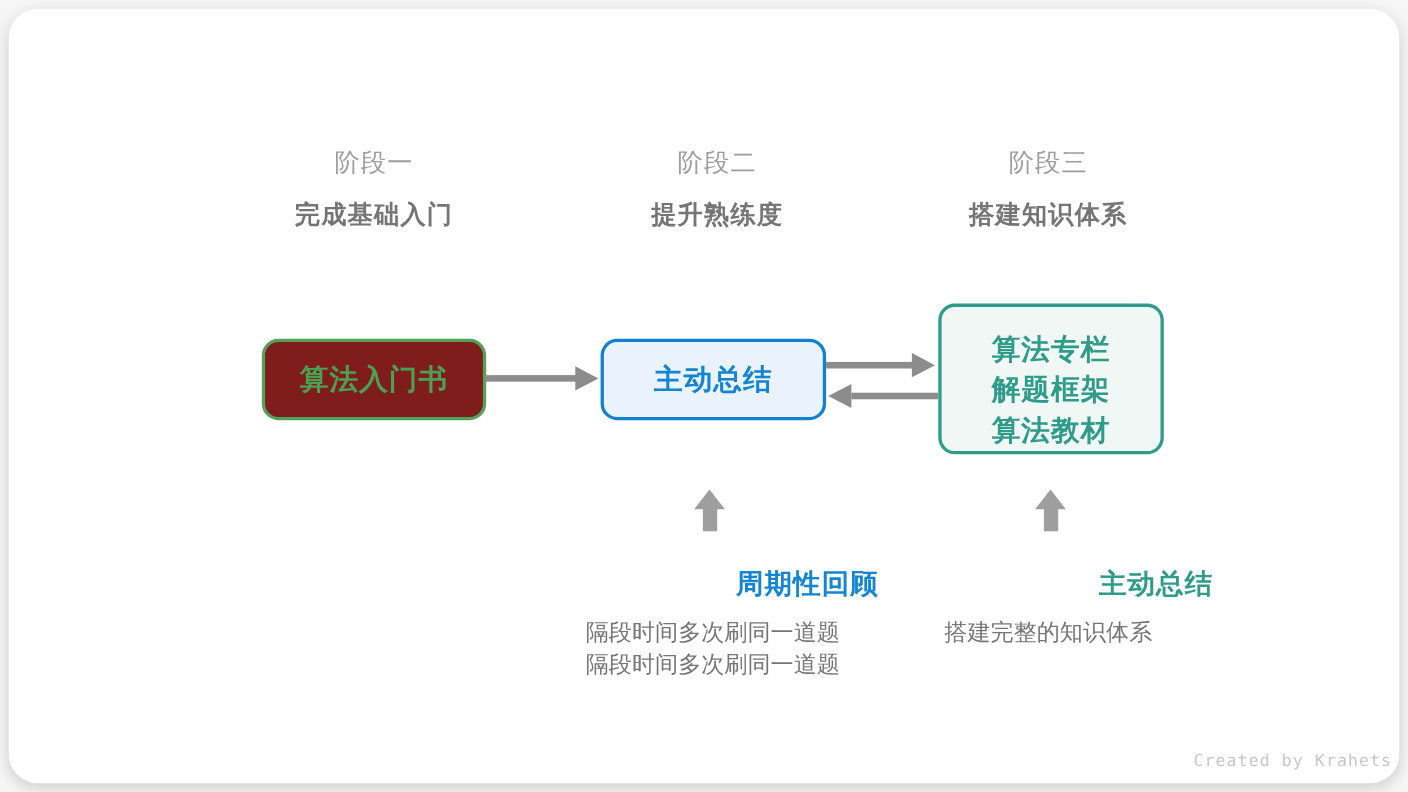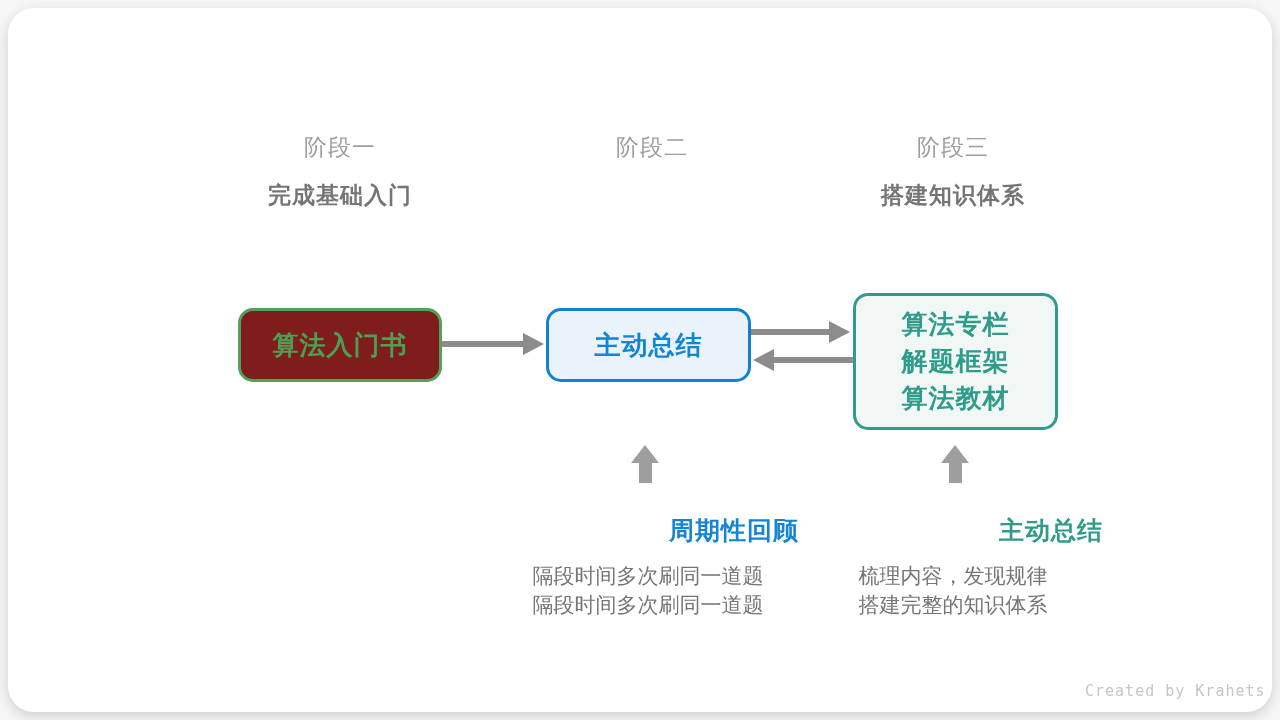--- a/index.html
+++ b/index.html
@@ -118,35 +118,36 @@
 <body>
 
 <div class="card">
 
   <div class="stage-group" style="left:182px;">
     <div class="stage-title">阶段一</div>
     <div class="stage-subtitle">完成基础入门</div>
   </div>
   <div class="stage-group" style="left:494px;">
     <div class="stage-title">阶段二</div>
+    <div class="stage-subtitle">提升熟练度</div>
   </div>
   <div class="stage-group" style="left:795px;">
     <div class="stage-title">阶段三</div>
     <div class="stage-subtitle">搭建知识体系</div>
   </div>
 
   <div class="node node-green" style="left:230px; top:300px; width:204px; height:74px;">
     <div class="node-line">算法入门书</div>
   </div>
 
   <div class="node node-blue" style="left:538px; top:300px; width:205px; height:74px;">
     <div class="node-line">主动总结</div>
   </div>
 
-  <div class="node node-teal" style="left:845px; top:285px; width:205px; height:137px;">
+  <div class="node node-teal" style="left:845px; top:268px; width:205px; height:137px;justify-content:flex-end;">
     <div class="node-line">算法专栏</div>
     <div class="node-line">解题框架</div>
     <div class="node-line">算法教材</div>
   </div>
 
   <div>
     <div class="hline" style="left:433px; top:333px; width:84px;"></div>
     <div class="tri-right" style="left:515px; top:325px;"></div>
   </div>
 
@@ -171,19 +172,18 @@
   </div>
 
   <div class="method-title blue" style="left:491px;">周期性回顾</div>
   <div class="method-desc" style="left:470px;">
     <div>隔段时间多次刷同一道题</div>
     <div>隔段时间多次刷同一道题</div>
   </div>
 
   <div class="method-title teal" style="left:795px;">主动总结</div>
   <div class="method-desc" style="left:775px;">
-    <div>梳理内容，发现规律</div>
     <div>搭建完整的知识体系</div>
   </div>
 
   <div class="credit">Created by Krahets</div>
 
 </div>
 
 </body></html>

